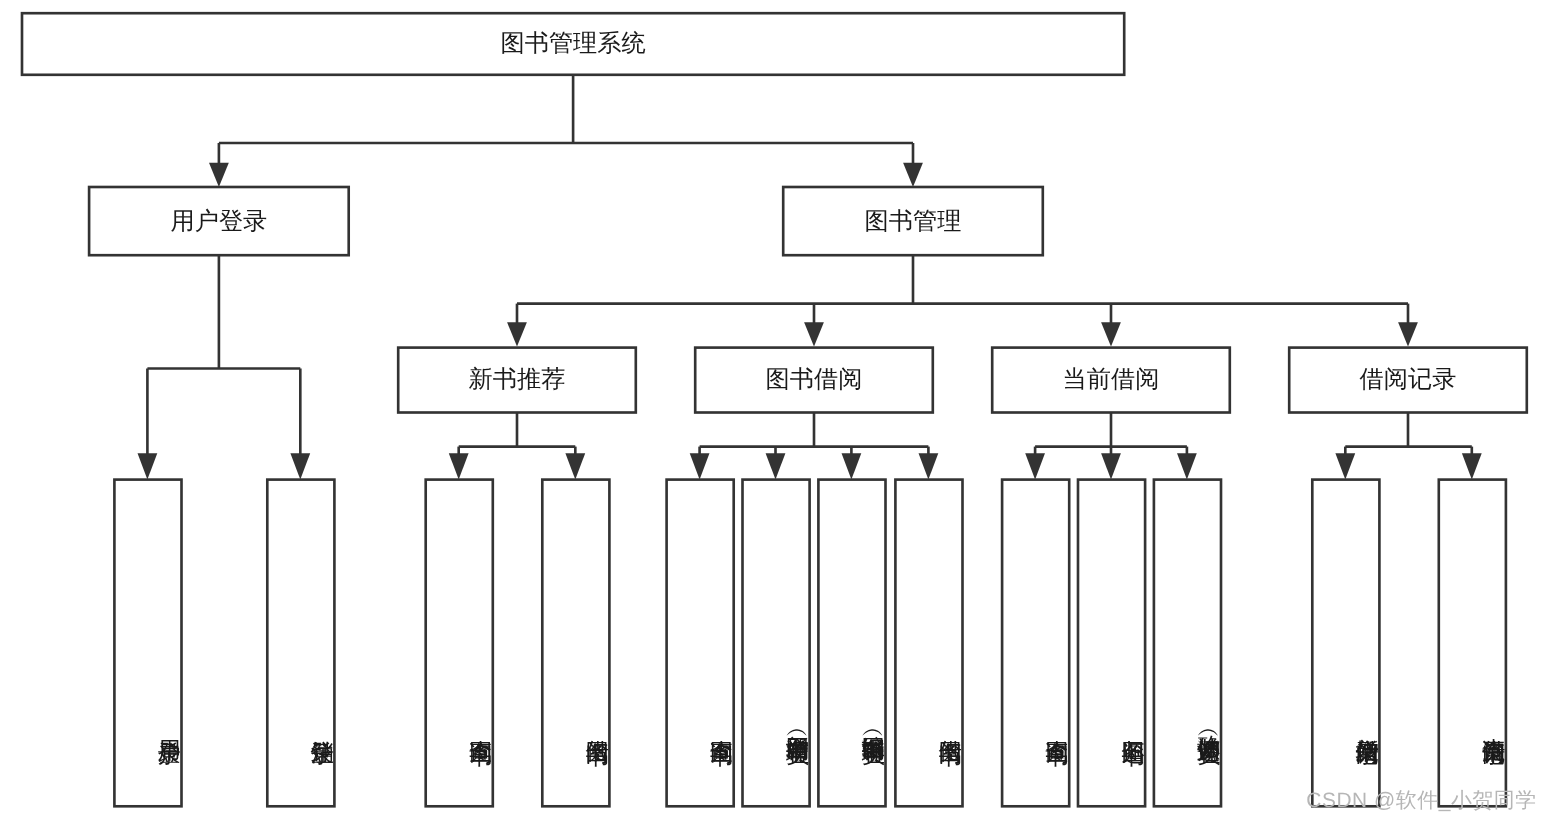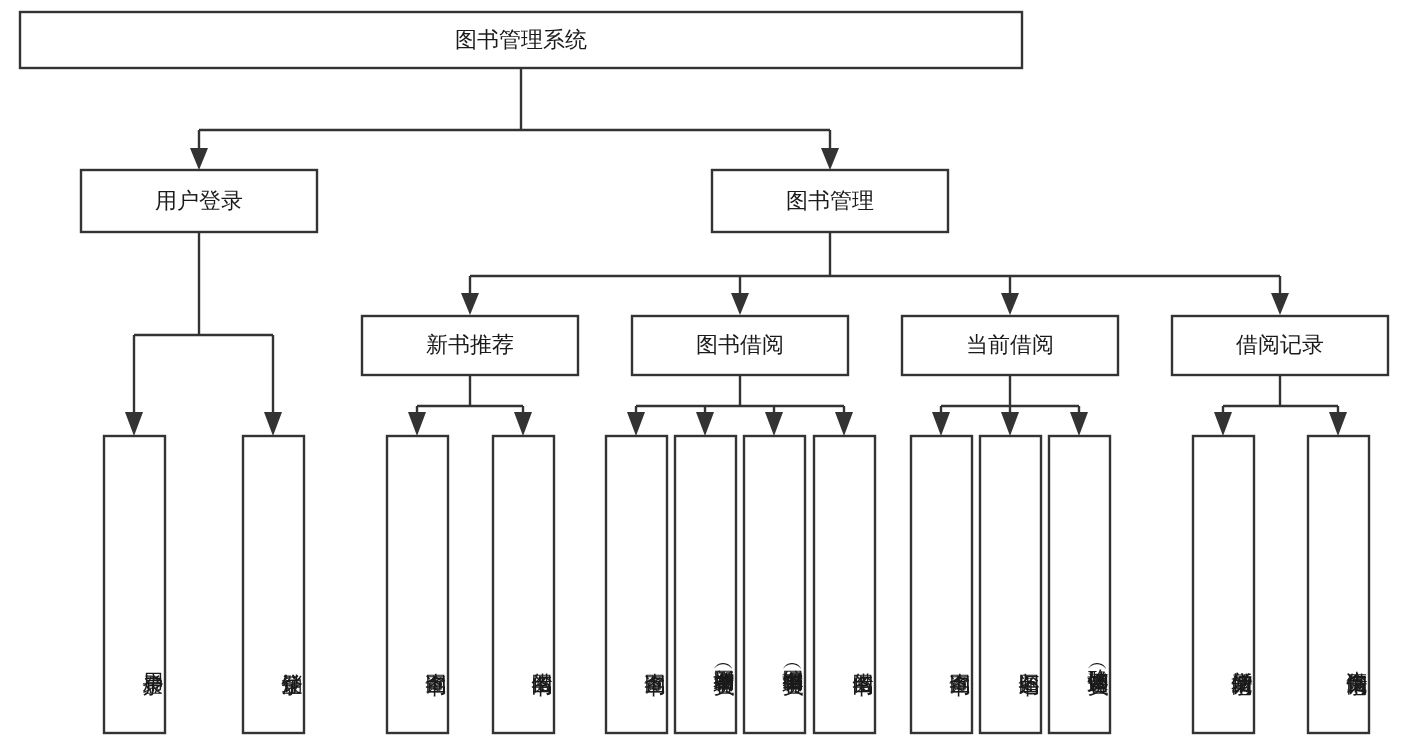--- a/index.html
+++ b/index.html
@@ -249,14 +249,15 @@
       <span style="display: block;">确认归还（管理员）</span>
     </div>
 
   <div class="leaf-label" style="left: 1193px; top: 436px; width: 61px; height: 297px; padding-top: 145.5px; box-sizing: border-box;">
       <span style="display: block;">新增借阅记录</span>
     </div>
   <div class="leaf-label" style="left: 1308px; top: 436px; width: 61px; height: 297px; padding-top: 145.5px; box-sizing: border-box;">
       <span style="display: block;">查询借阅记录</span>
     </div>
 
+  <div class="watermark">CSDN @软件_小贺同学</div>
 
 </div>
 
 </body></html>

